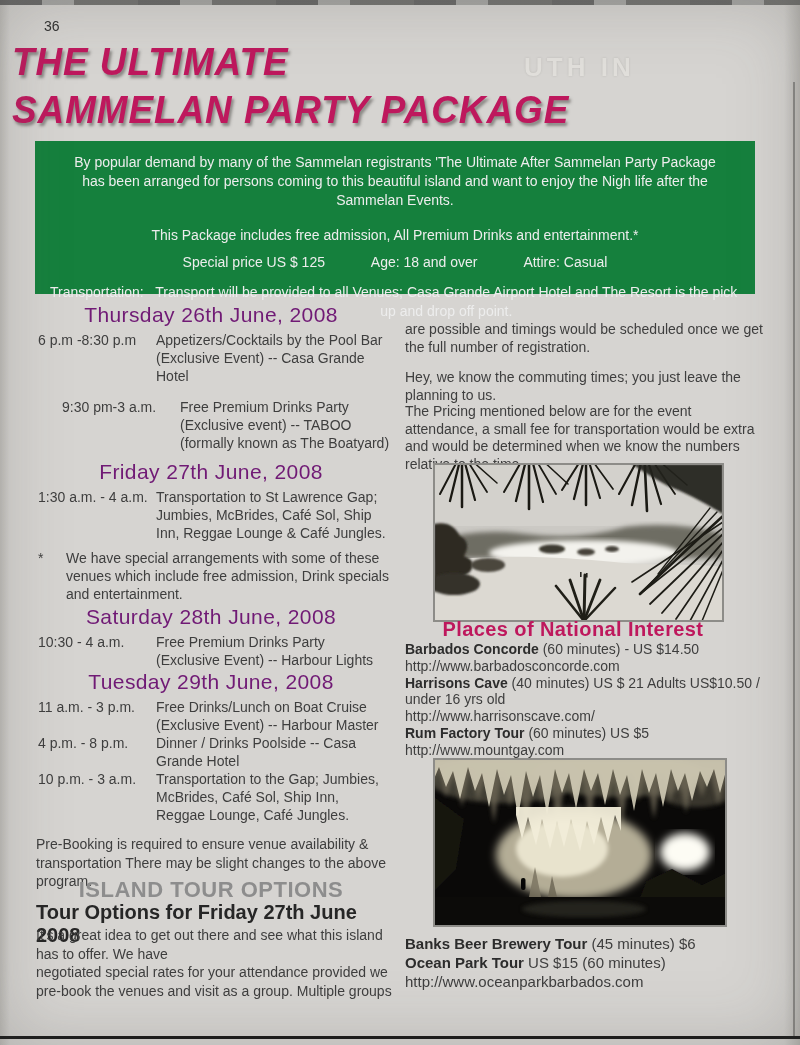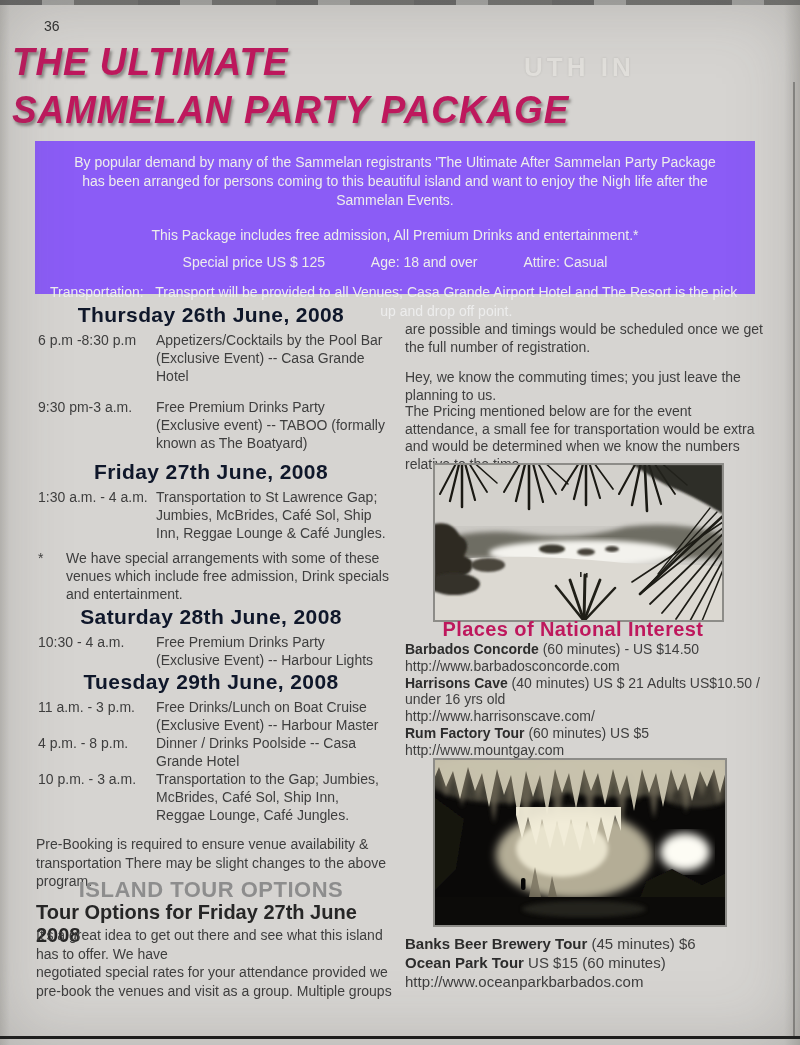--- a/index.html
+++ b/index.html
@@ -14,35 +14,35 @@
   .scan-bottom{position:absolute;left:0;right:0;top:1036px;height:3px;background:#161616;z-index:26;}
 
   .page-num{position:absolute;left:44px;top:18px;font-size:14px;font-weight:normal;color:#2f2f2f;}
   .watermark{position:absolute;left:524px;top:52px;font-size:26px;font-weight:bold;letter-spacing:4px;
         color:#e1dfdb;text-shadow:0 0 2px rgba(150,148,144,.45);z-index:1;}
   .title{position:absolute;top:38px;left:0;width:100%;text-align:left;z-index:2;
         font-weight:bold;font-style:italic;color:#be185d;letter-spacing:1px;}
   .title .tl{font-size:38px;line-height:48px;transform:scaleX(.97);
         text-shadow:2px 3px 3px rgba(75,73,70,.55);}
 
-  .banner{position:absolute;left:35px;top:141px;width:720px;height:153px;background:#8b5cf6;
+  .banner{position:absolute;left:35px;top:141px;width:720px;height:153px;background:#15803d;
         color:#ededed;font-size:14px;text-align:center;box-sizing:border-box;padding-top:12px;z-index:3;}
   .b-intro{margin:0 auto;width:656px;line-height:19px;}
   .b-includes{margin:16px 0 0;line-height:19px;}
   .b-specs{margin:8px;line-height:19px;}
   .b-specs span{margin:0 21px;}
   .b-transport{margin-top:11px;display:flex;line-height:19px;text-align:center;}
   .t-label{padding-left:15px;white-space:nowrap;}
   .t-text{flex:1;padding:0 14px 0 8px;}
 
   
   .sec{position:absolute;left:30px;width:362px;}
-  .sec h2{margin:0 0 4px;text-align:center;font-size:21px;font-weight:bold;color:#0f172a;letter-spacing:.4px;}
+  .sec h2{margin:0 0 4px;text-align:center;font-size:21px;font-weight:normal;color:#701a75;letter-spacing:.4px;}
   .srow{display:flex;font-size:14px;line-height:18px;padding-left:8px;}
-  .srow.gap{margin-top:13px;}
+  .srow.gap{margin-top:13px;margin-left:24px;}
   .stime{width:118px;flex:none;}
   .sdesc{width:235px;}
   .note{display:flex;margin-top:7px;font-size:14px;line-height:18px;padding-left:8px;}
   .note-star{width:28px;flex:none;}
   .note-text{width:326px;}
   #sec-thu{top:303px;} #sec-fri{top:460px;} #sec-sat{top:605px;} #sec-sun{top:670px;}
   .prebook{position:absolute;left:36px;top:821px;width:358px;font-size:14px;line-height:18.5px;}
   .island-h{position:absolute;left:30px;top:877px;width:362px;text-align:center;
         font-size:22px;font-weight:bold;color:#8d8d8d;letter-spacing:.5px;}
   .tour-h{position:absolute;left:36px;top:901px;width:358px;font-size:20px;font-weight:bold;color:#262626;}

